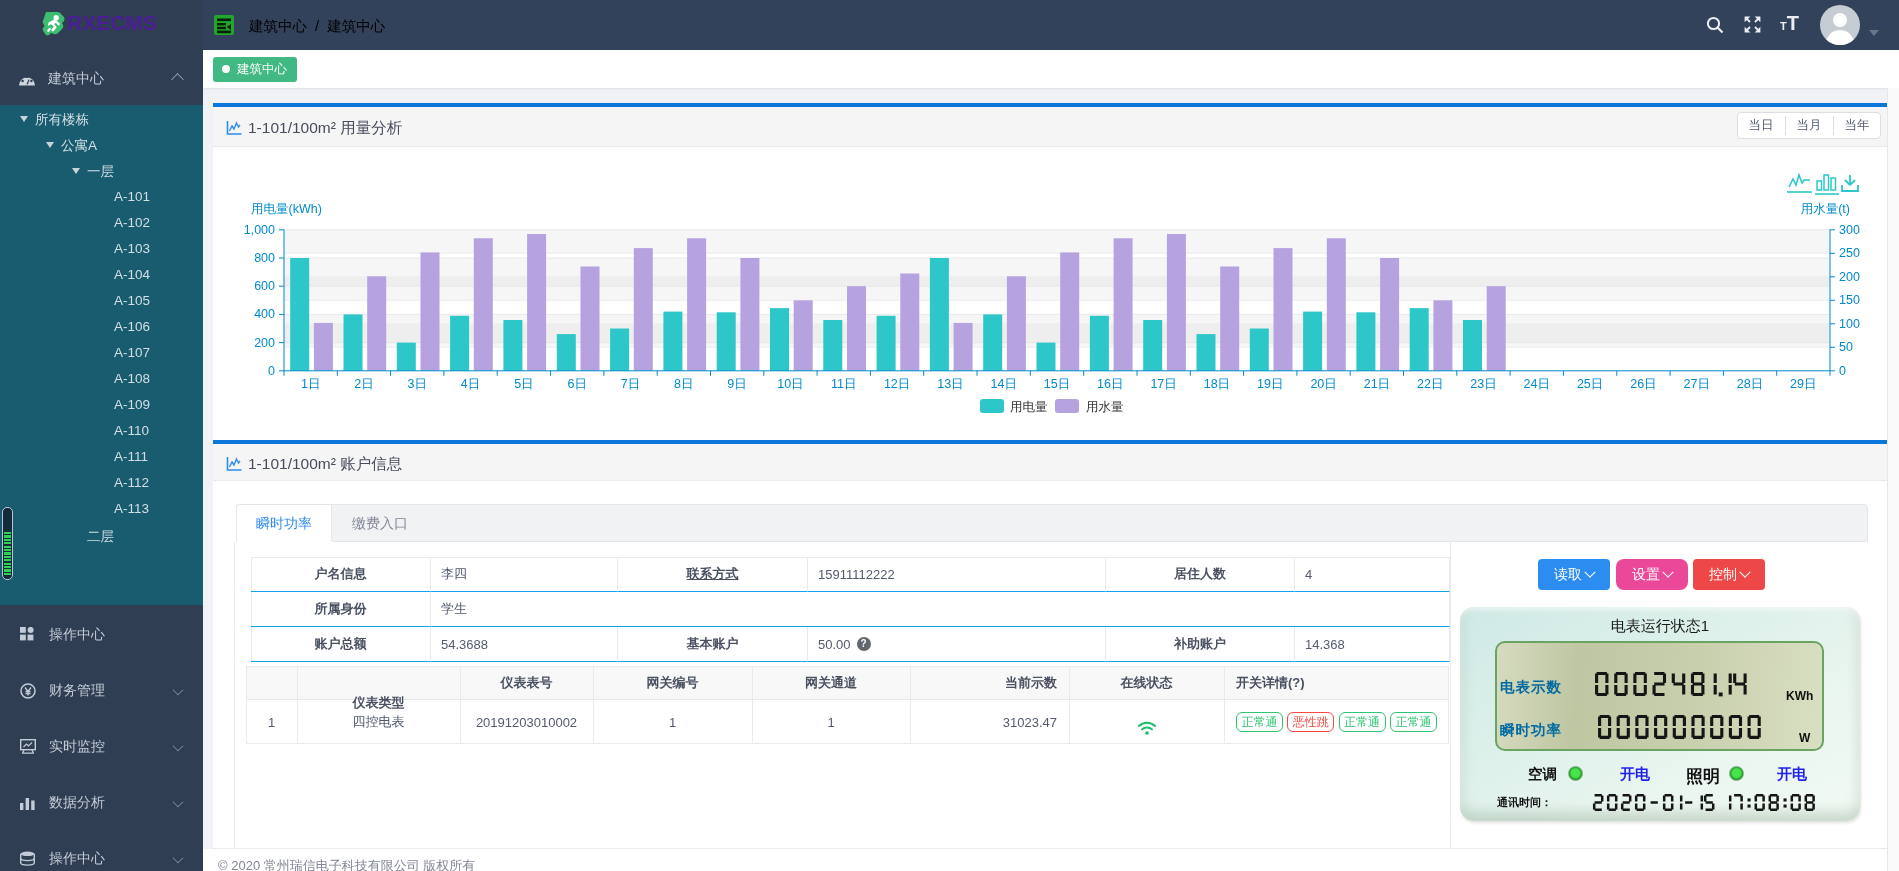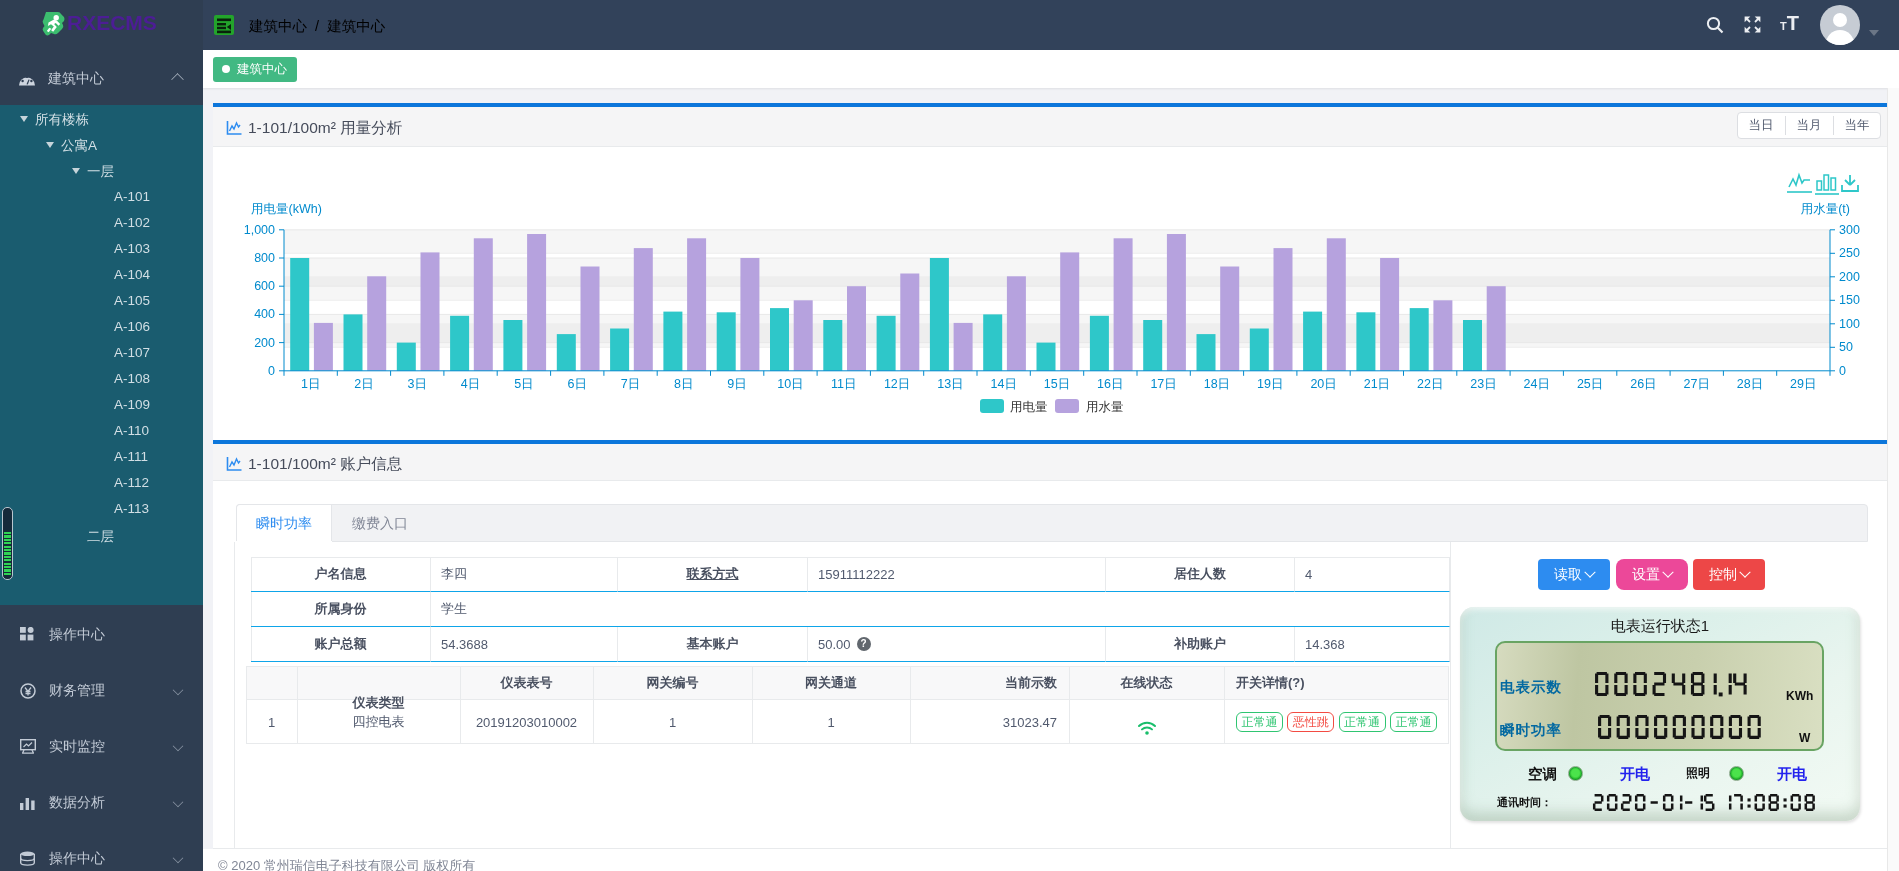--- a/index.html
+++ b/index.html
@@ -301,21 +301,21 @@
     <path d="M296.1 188.2H303.3 M296.1 202.8H303.3 M295.8 188.6V194.5 M303.6 188.6V194.5 M295.8 196.5V202.4 M303.6 196.5V202.4" stroke="#151515" stroke-width="2.5" fill="none"></path>
     <path d="M310.1 188.2H317.3 M310.1 202.8H317.3 M310.1 195.5H317.3 M309.8 188.6V194.5 M317.6 188.6V194.5 M309.8 196.5V202.4 M317.6 196.5V202.4" stroke="#151515" stroke-width="2.5" fill="none"></path>
     <rect x="323.5" y="191.4" width="3.1" height="3.1" fill="#151515"></rect>
     <rect x="323.5" y="197.5" width="3.1" height="3.1" fill="#151515"></rect>
     <path d="M332.1 188.2H339.3 M332.1 202.8H339.3 M331.8 188.6V194.5 M339.6 188.6V194.5 M331.8 196.5V202.4 M339.6 196.5V202.4" stroke="#151515" stroke-width="2.5" fill="none"></path>
     <path d="M346.1 188.2H353.3 M346.1 202.8H353.3 M346.1 195.5H353.3 M345.8 188.6V194.5 M353.6 188.6V194.5 M345.8 196.5V202.4 M353.6 196.5V202.4" stroke="#151515" stroke-width="2.5" fill="none"></path>
   </svg>
 <div style="position:absolute;left:1528px;top:765px;font-size:14.5px;color:#111;font-weight:bold">空调</div>
 <div style="position:absolute;left:1568px;top:766px;width:15px;height:15px;border-radius:8px;background:radial-gradient(circle at 50% 45%, #4be34b 0 40%, #19b019 75%, #0e7c0e 100%);box-shadow:inset 0 0 2px #063;border:1px solid #8aa88a;box-sizing:border-box"></div>
 <div style="position:absolute;left:1620px;top:765px;font-size:15px;color:#2222ee;font-weight:bold">开电</div>
-<div style="position:absolute;left:1686px;top:765px;font-size:12px;color:#111;font-weight:bold">照明</div>
+<div style="position:absolute;left:1686px;top:765px;font-size:17px;color:#111;font-weight:bold">照明</div>
 <div style="position:absolute;left:1729px;top:766px;width:15px;height:15px;border-radius:8px;background:radial-gradient(circle at 50% 45%, #4be34b 0 40%, #19b019 75%, #0e7c0e 100%);box-shadow:inset 0 0 2px #063;border:1px solid #8aa88a;box-sizing:border-box"></div>
 <div style="position:absolute;left:1777px;top:765px;font-size:15px;color:#2222ee;font-weight:bold">开电</div>
 <div style="position:absolute;left:1497px;top:795px;font-size:11px;color:#111;font-weight:bold">通讯时间：</div>
 <div style="position:absolute;left:203px;top:849px;width:1696px;height:22px;background:#fff"></div>
 <div style="position:absolute;left:234px;top:542px;width:1653px;height:1px;"></div>
 <div style="position:absolute;left:218px;top:857px;font-size:13px;color:#808695">© 2020 常州瑞信电子科技有限公司 版权所有</div>
 <div style="position:absolute;left:1887px;top:88px;width:12px;height:783px;background:#fafafa;border-left:1px solid #e8e8e8;box-sizing:border-box"></div>
 <div style="position:absolute;left:0;top:0;width:203px;height:871px;background:#2f3e52"></div>
 <div style="position:absolute;left:0;top:105px;width:203px;height:500px;background:#1a5c6f"></div>
 <svg style="position:absolute;left:42px;top:11px" width="24" height="25" viewBox="0 0 24 25">

